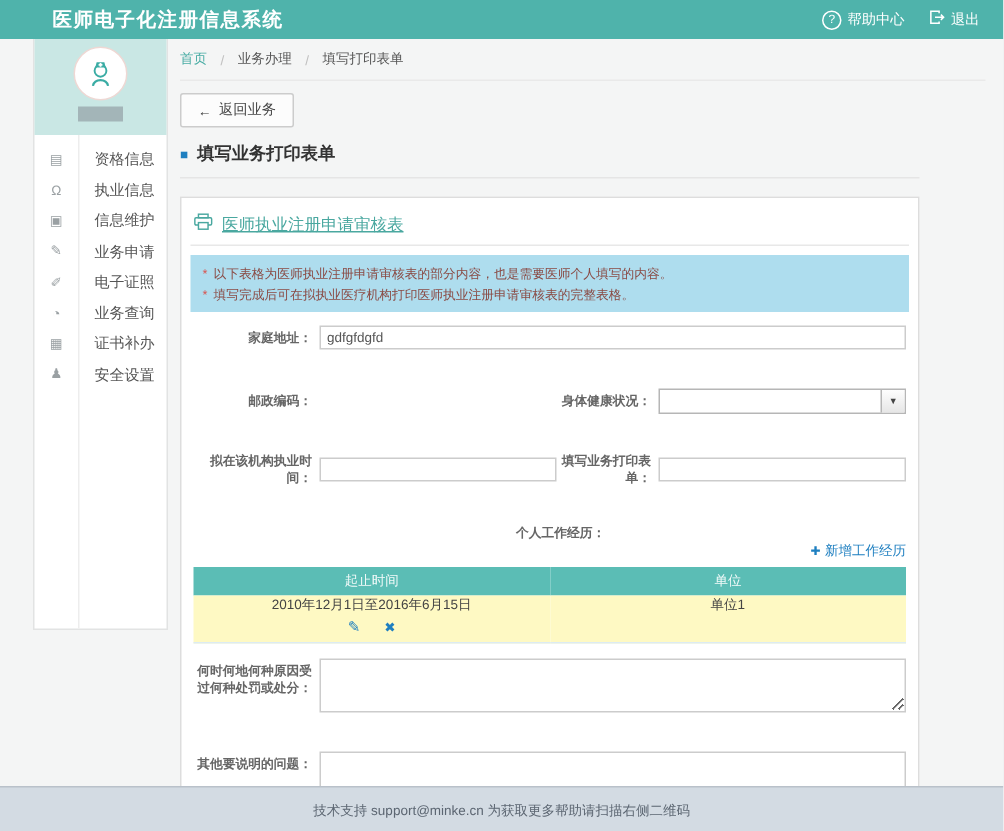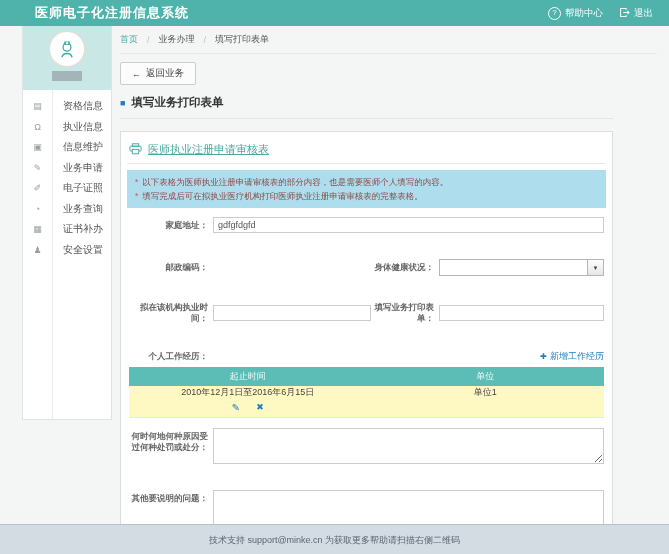--- a/index.html
+++ b/index.html
@@ -222,21 +222,21 @@
           </div>
         </div>
 
         <div class="frow">
           <span class="flabel">拟在该机构执业时间：</span>
           <input class="tinput w158" type="text" value="" style="">
           <span class="flabel grow">填写业务打印表单：</span>
           <input class="tinput" type="text" style="flex: 0 0 auto; width: 165px;" value="">
         </div>
 
-        <div class="frow" style="margin-bottom:4px;">
+        <div class="frow" style="margin-bottom:4px;flex-direction:column;">
           <span class="flabel">个人工作经历：</span>
           <span class="add-link">
             <span class="plus-ic">✚</span>
             <span>新增工作经历</span>
           </span>
         </div>
 
         <table class="wtable">
           <thead>
             <tr>

